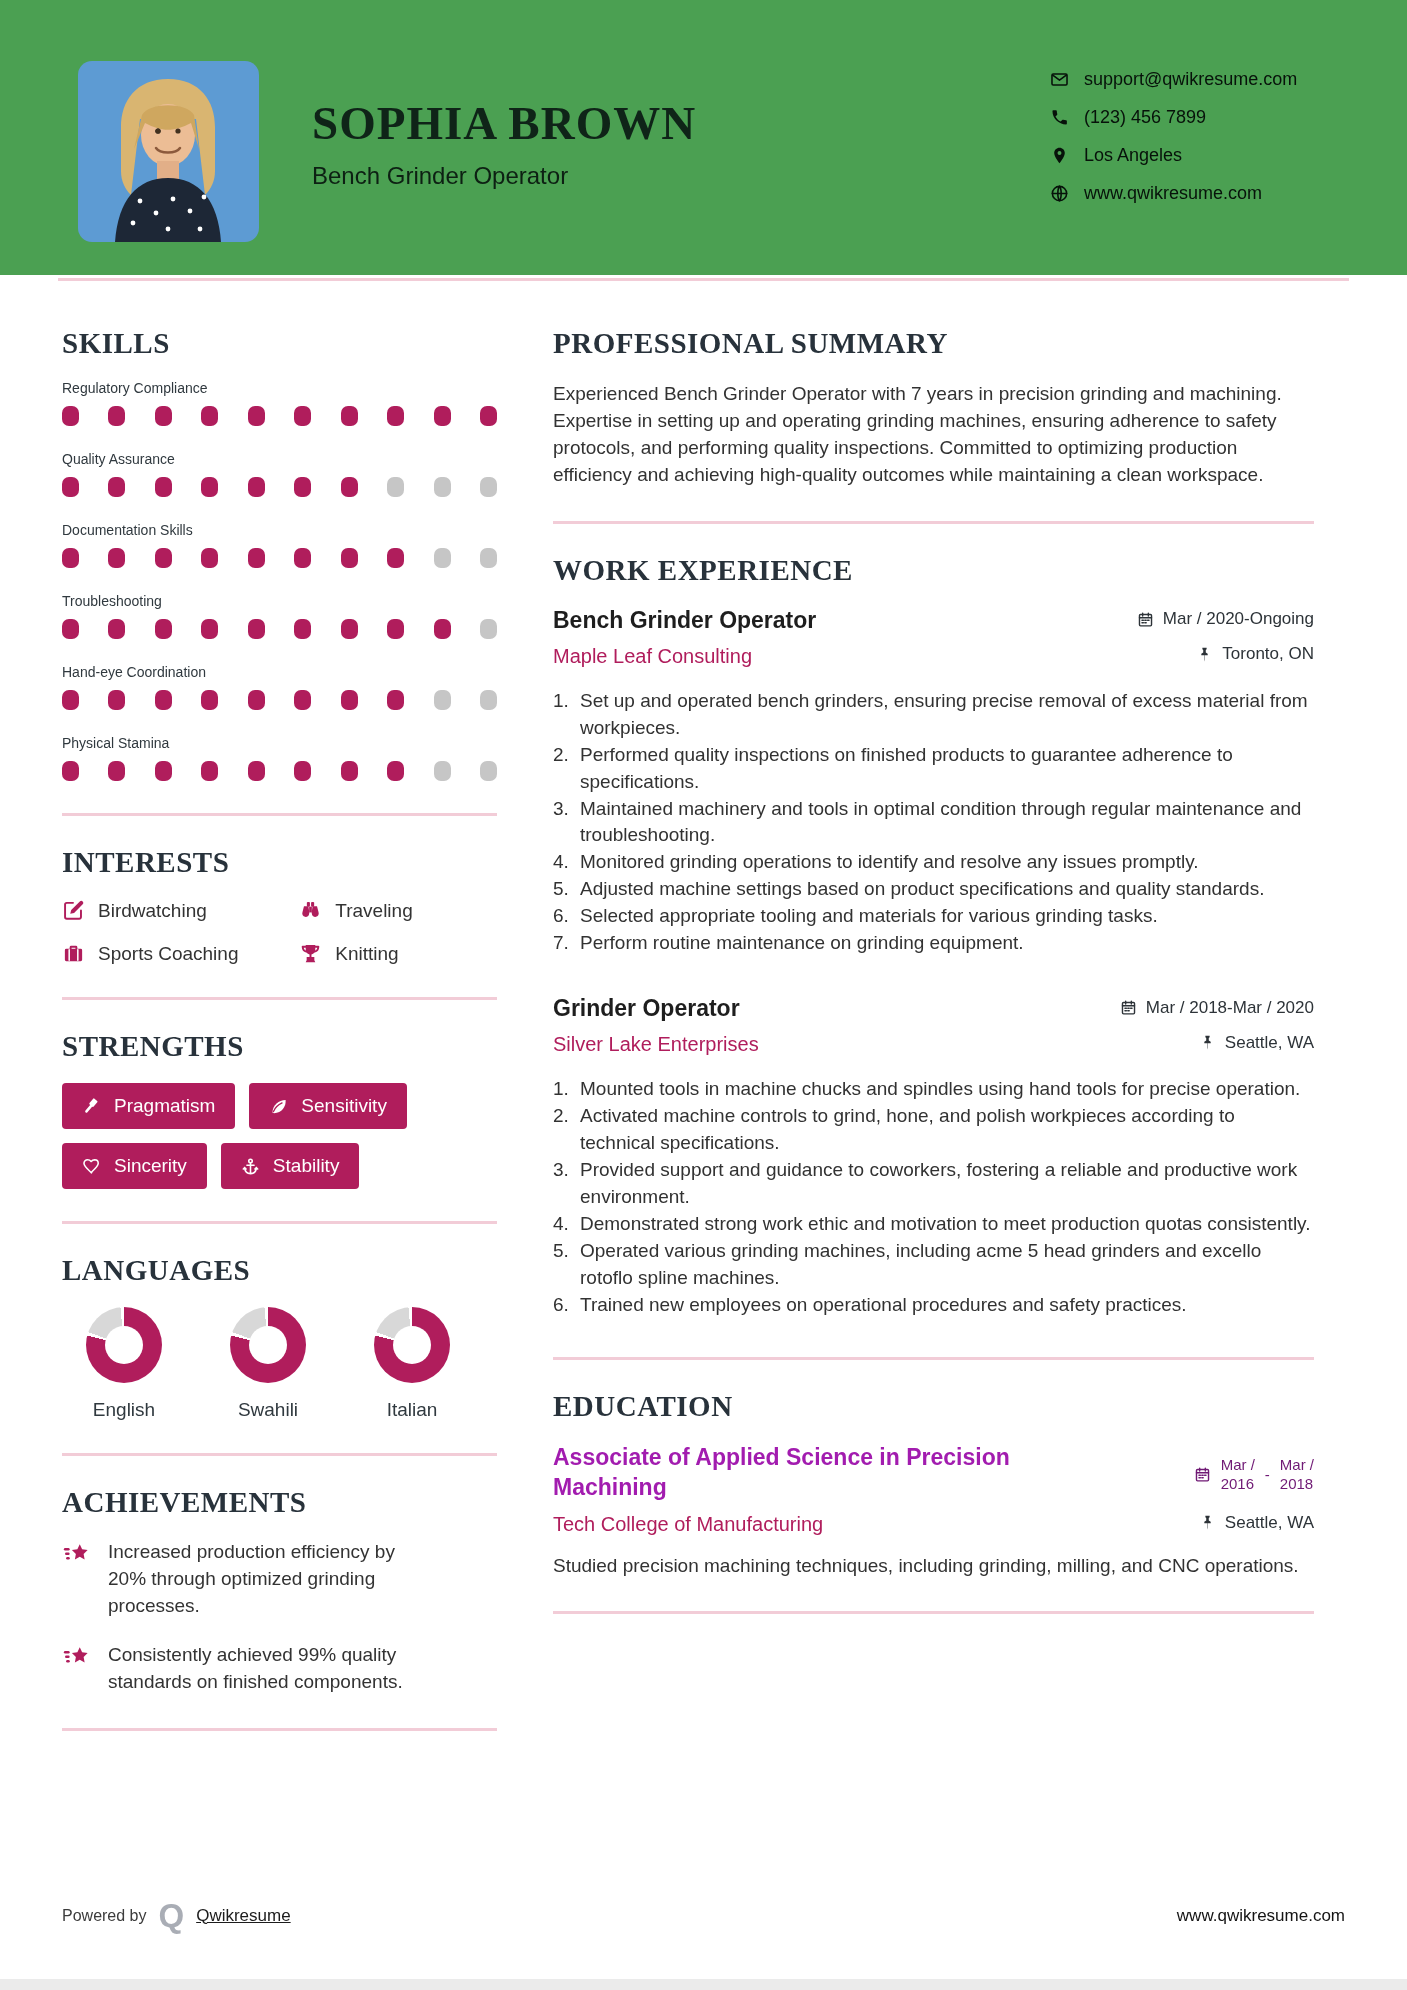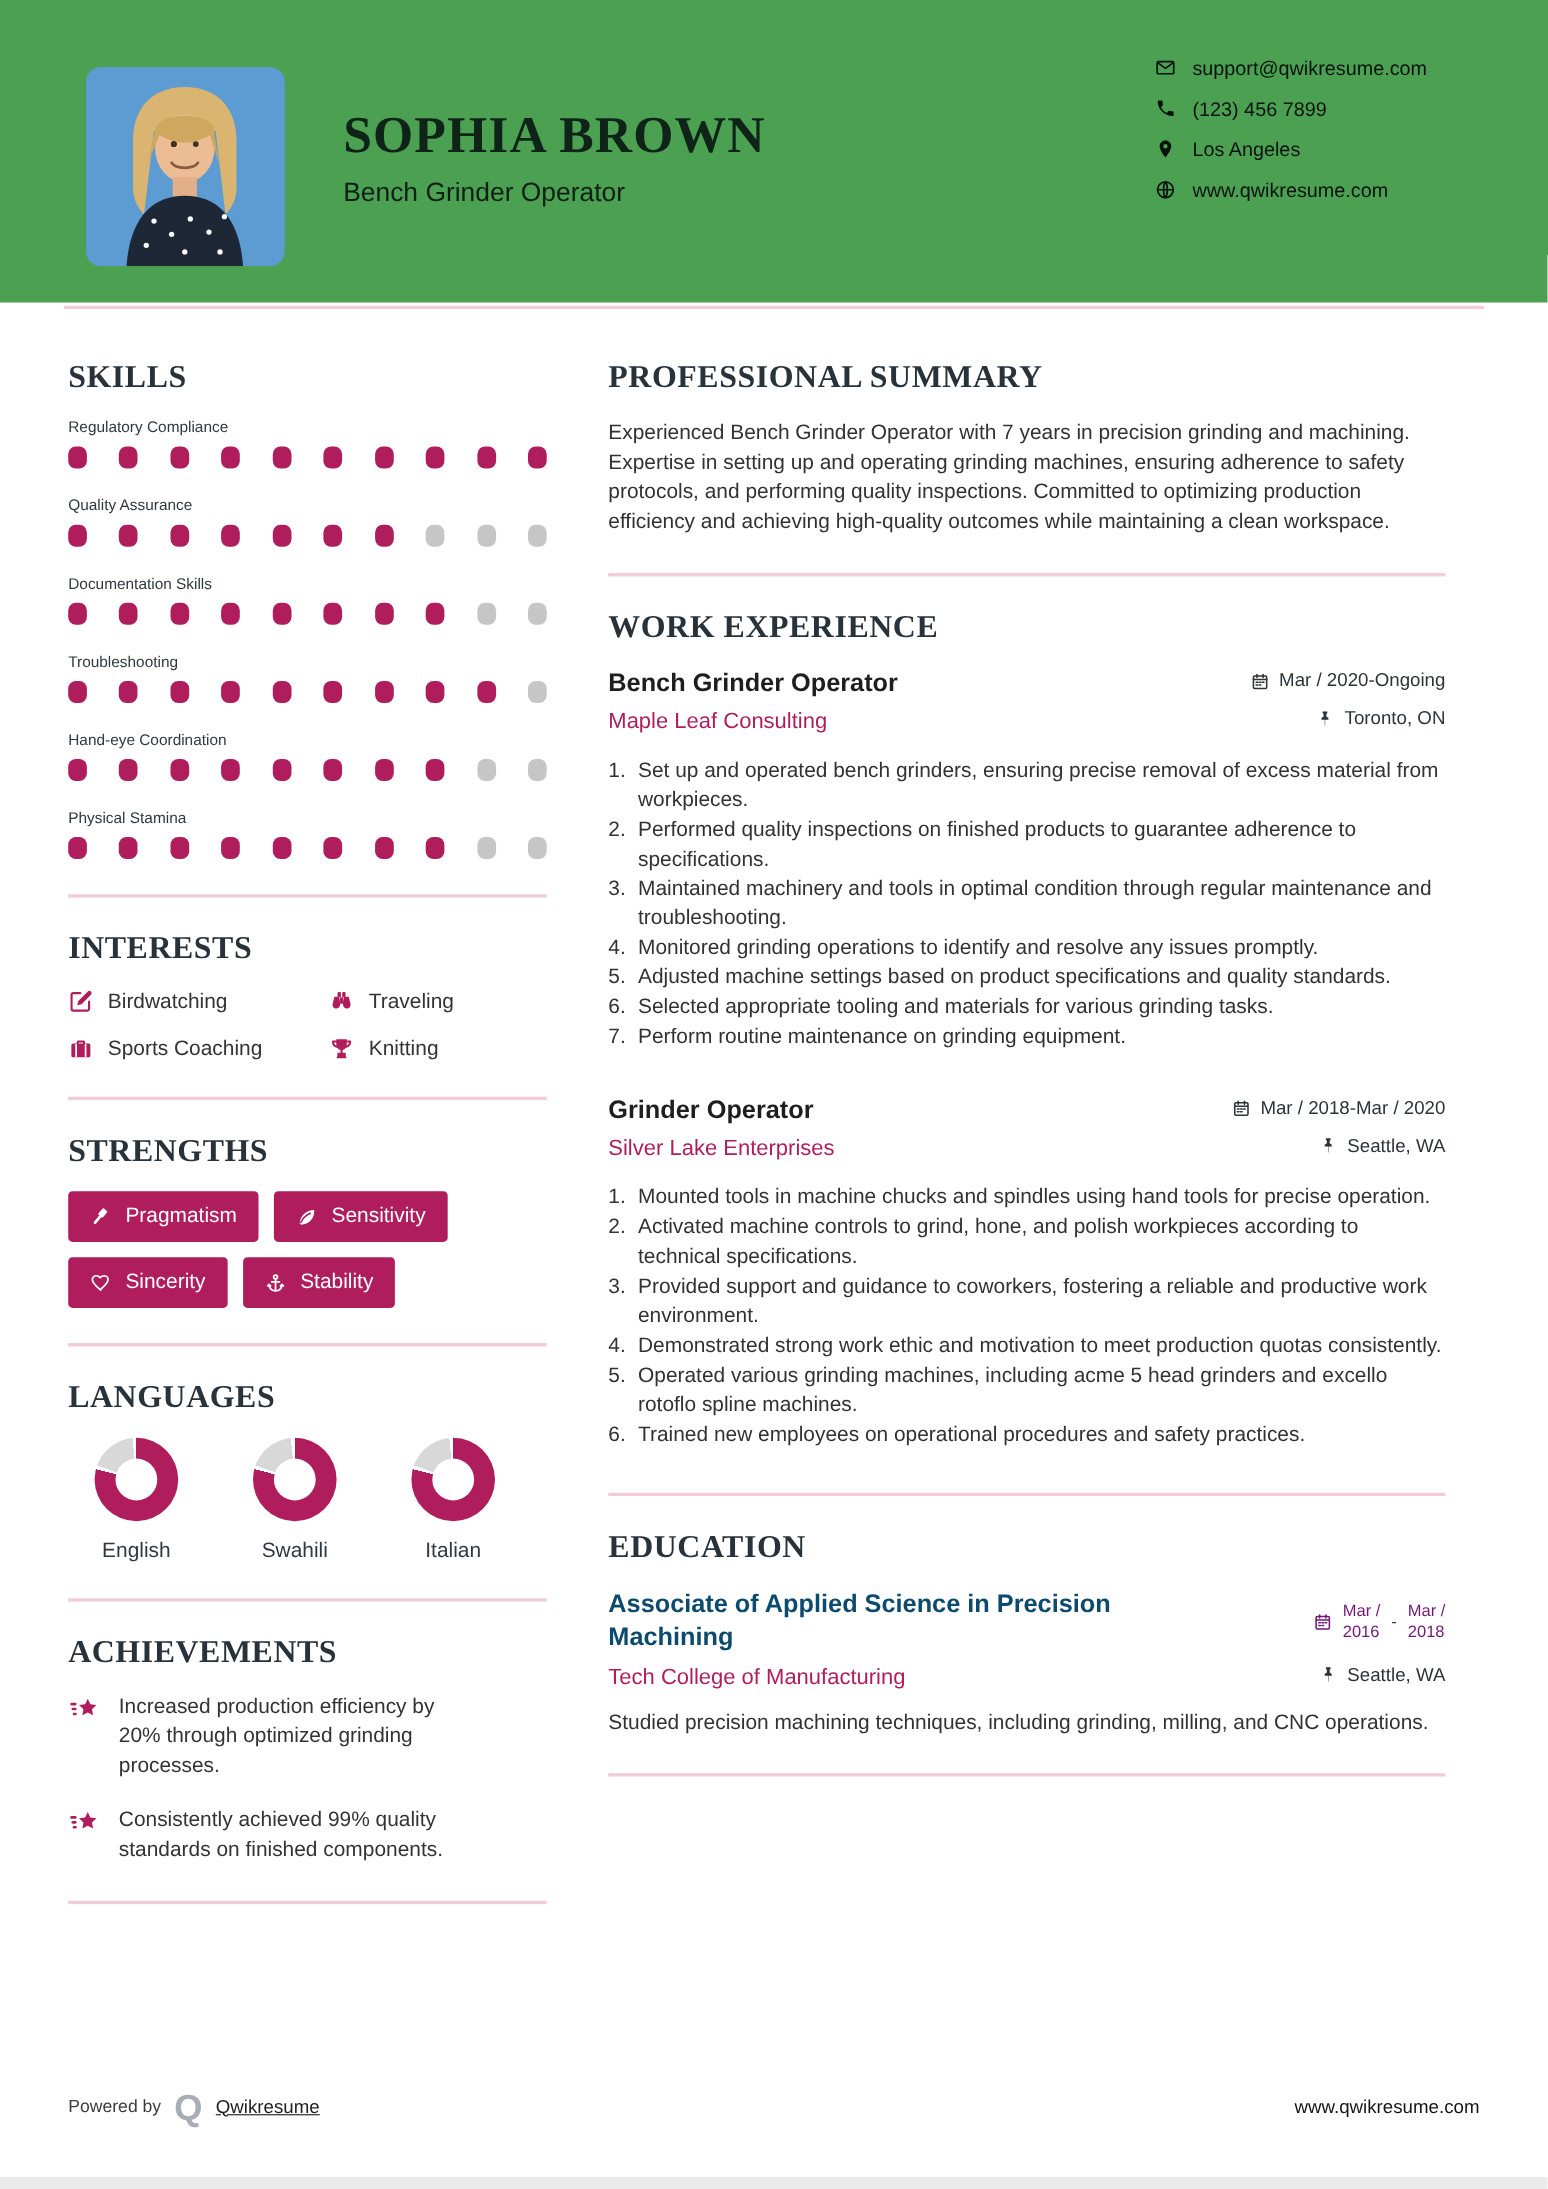--- a/index.html
+++ b/index.html
@@ -9,22 +9,22 @@
 
   
   .header{height:275px;background:#4ba052;position:relative;}
   .photo{position:absolute;left:78px;top:61px;width:181px;height:181px;
          border-radius:14px;overflow:hidden;}
   .identity{position:absolute;left:312px;top:98px;}
   .person-name{font-family:"Liberation Serif","DejaVu Serif",serif;font-weight:700;
         font-size:47px;letter-spacing:1px;color:#0f2418;margin:0;line-height:1.1;}
   .person-title{font-size:24px;color:#0d2013;margin-top:12px;}
   .contacts{position:absolute;left:1050px;top:52px;list-style:none;margin:0;padding:0;}
-  .contacts li{display:flex;gap:15px;margin-bottom:16px;
-        font-size:18px;color:#07120a;}
+  .contacts li{display:flex;align-items:center;gap:15px;margin-bottom:16px;
+        font-size:18px;color:#07120a;margin-top:17px;}
   .contacts .icon{width:19px;height:19px;color:#07120a;}
 
   .icon{display:inline-flex;flex:none;}
   .icon svg{width:100%;height:100%;display:block;}
 
   .header-divider{border:none;border-top:3px solid #f2ccd7;margin:3px 58px 0 58px;}
 
   
   .content{display:flex;gap:56px;padding:46px 93px 0 62px;}
   .col-left{width:435px;flex:none;}
@@ -70,21 +70,21 @@
   .job-title{font-size:23px;font-weight:700;color:#1e1e1e;}
   .job-company{font-size:20px;color:#b01d5c;margin-top:9px;}
   .meta{display:flex;align-items:center;gap:9px;font-size:17px;color:#2d3338;flex:none;}
   .meta .icon{width:17px;height:17px;color:#2d3338;}
   .job-sub{display:flex;justify-content:space-between;align-items:baseline;margin-top:2px;}
   ol.bullets{margin:20px 0 0 0;padding:0;list-style:none;counter-reset:n;}
   ol.bullets li{counter-increment:n;position:relative;padding-left:27px;
       font-size:19px;line-height:1.42;color:#323232;}
   ol.bullets li::before{content:counter(n) ".";position:absolute;left:0;color:#323232;}
   .edu-head{display:flex;justify-content:space-between;}
-  .edu-degree{font-size:23px;font-weight:700;color:#0c4a6e;line-height:1.3;max-width:530px;}
+  .edu-degree{font-size:23px;font-weight:700;color:#a21caf;line-height:1.3;max-width:530px;}
   .edu-dates{display:flex;align-items:center;gap:10px;font-size:15px;color:#701a75;flex:none;margin-top:4px;}
   .edu-dates .icon{width:17px;height:17px;}
   .edu-date-part{display:inline-block;line-height:1.25;}
   .edu-school-row{display:flex;justify-content:space-between;align-items:baseline;margin-top:10px;}
   .edu-school{font-size:20px;color:#b01d5c;}
   .edu-desc{font-size:19px;line-height:1.43;color:#323232;margin:16px 0 0 0;}
 
   
   .footer{position:absolute;left:62px;right:62px;bottom:58px;
           display:flex;justify-content:space-between;align-items:center;}

